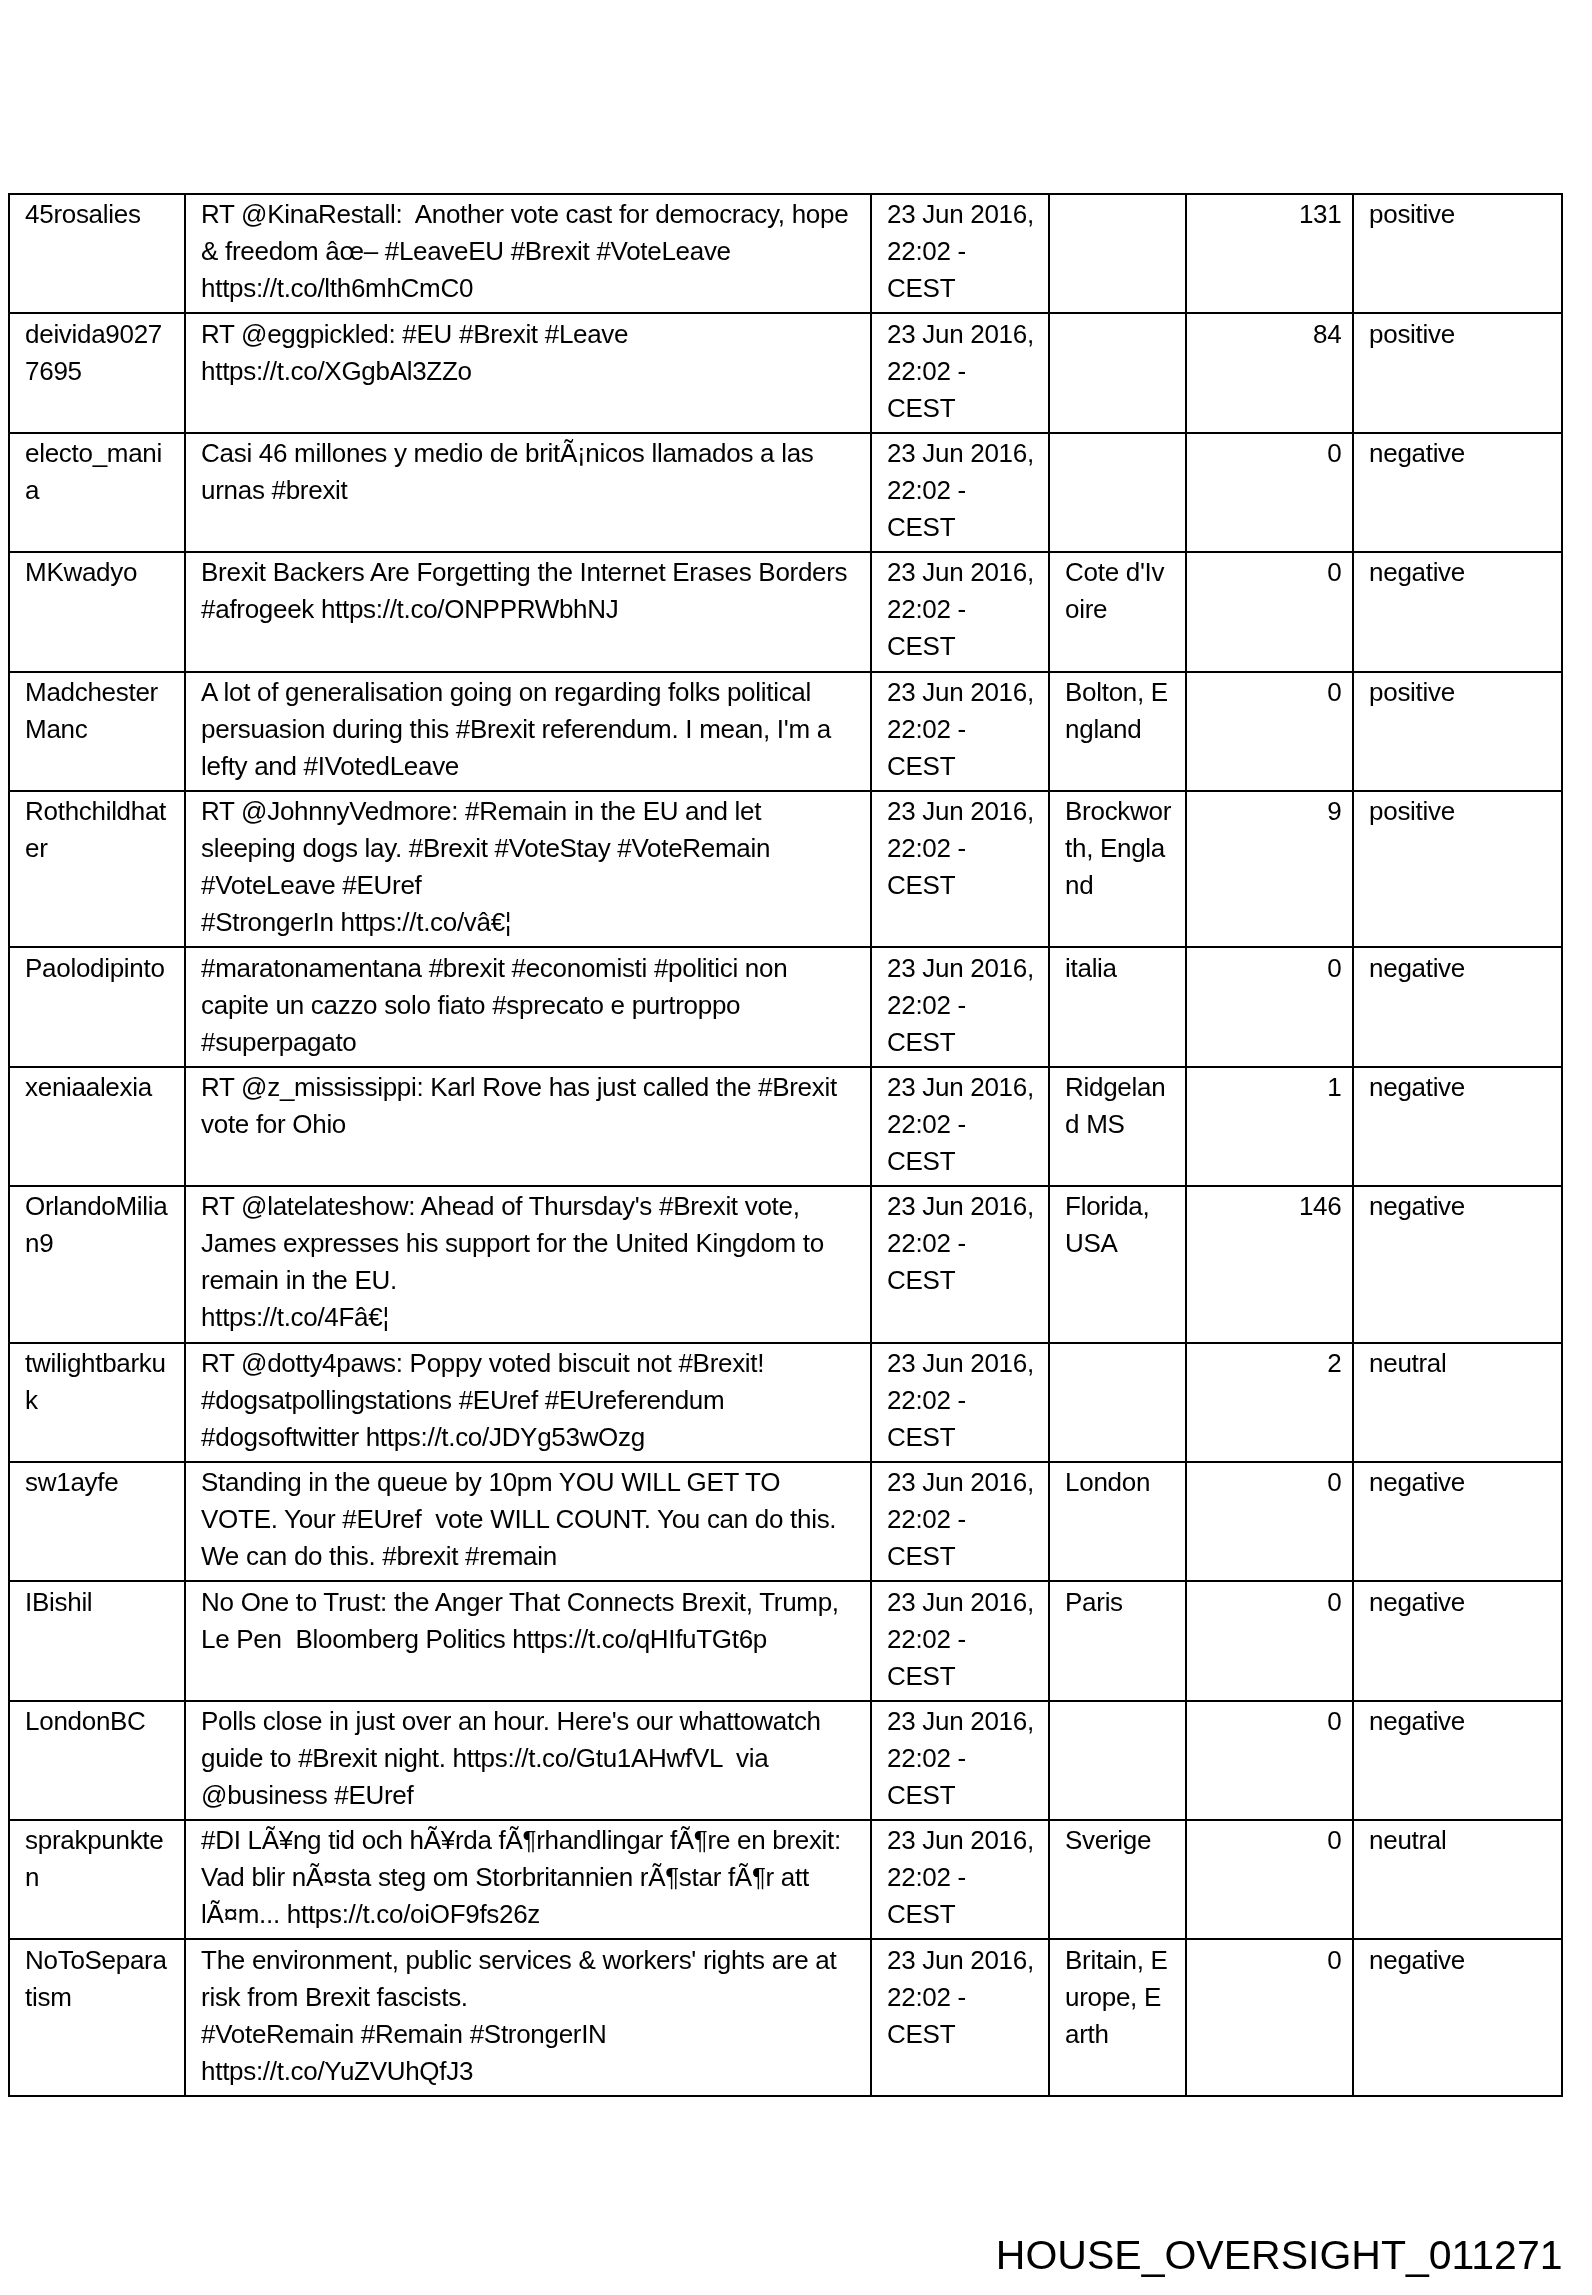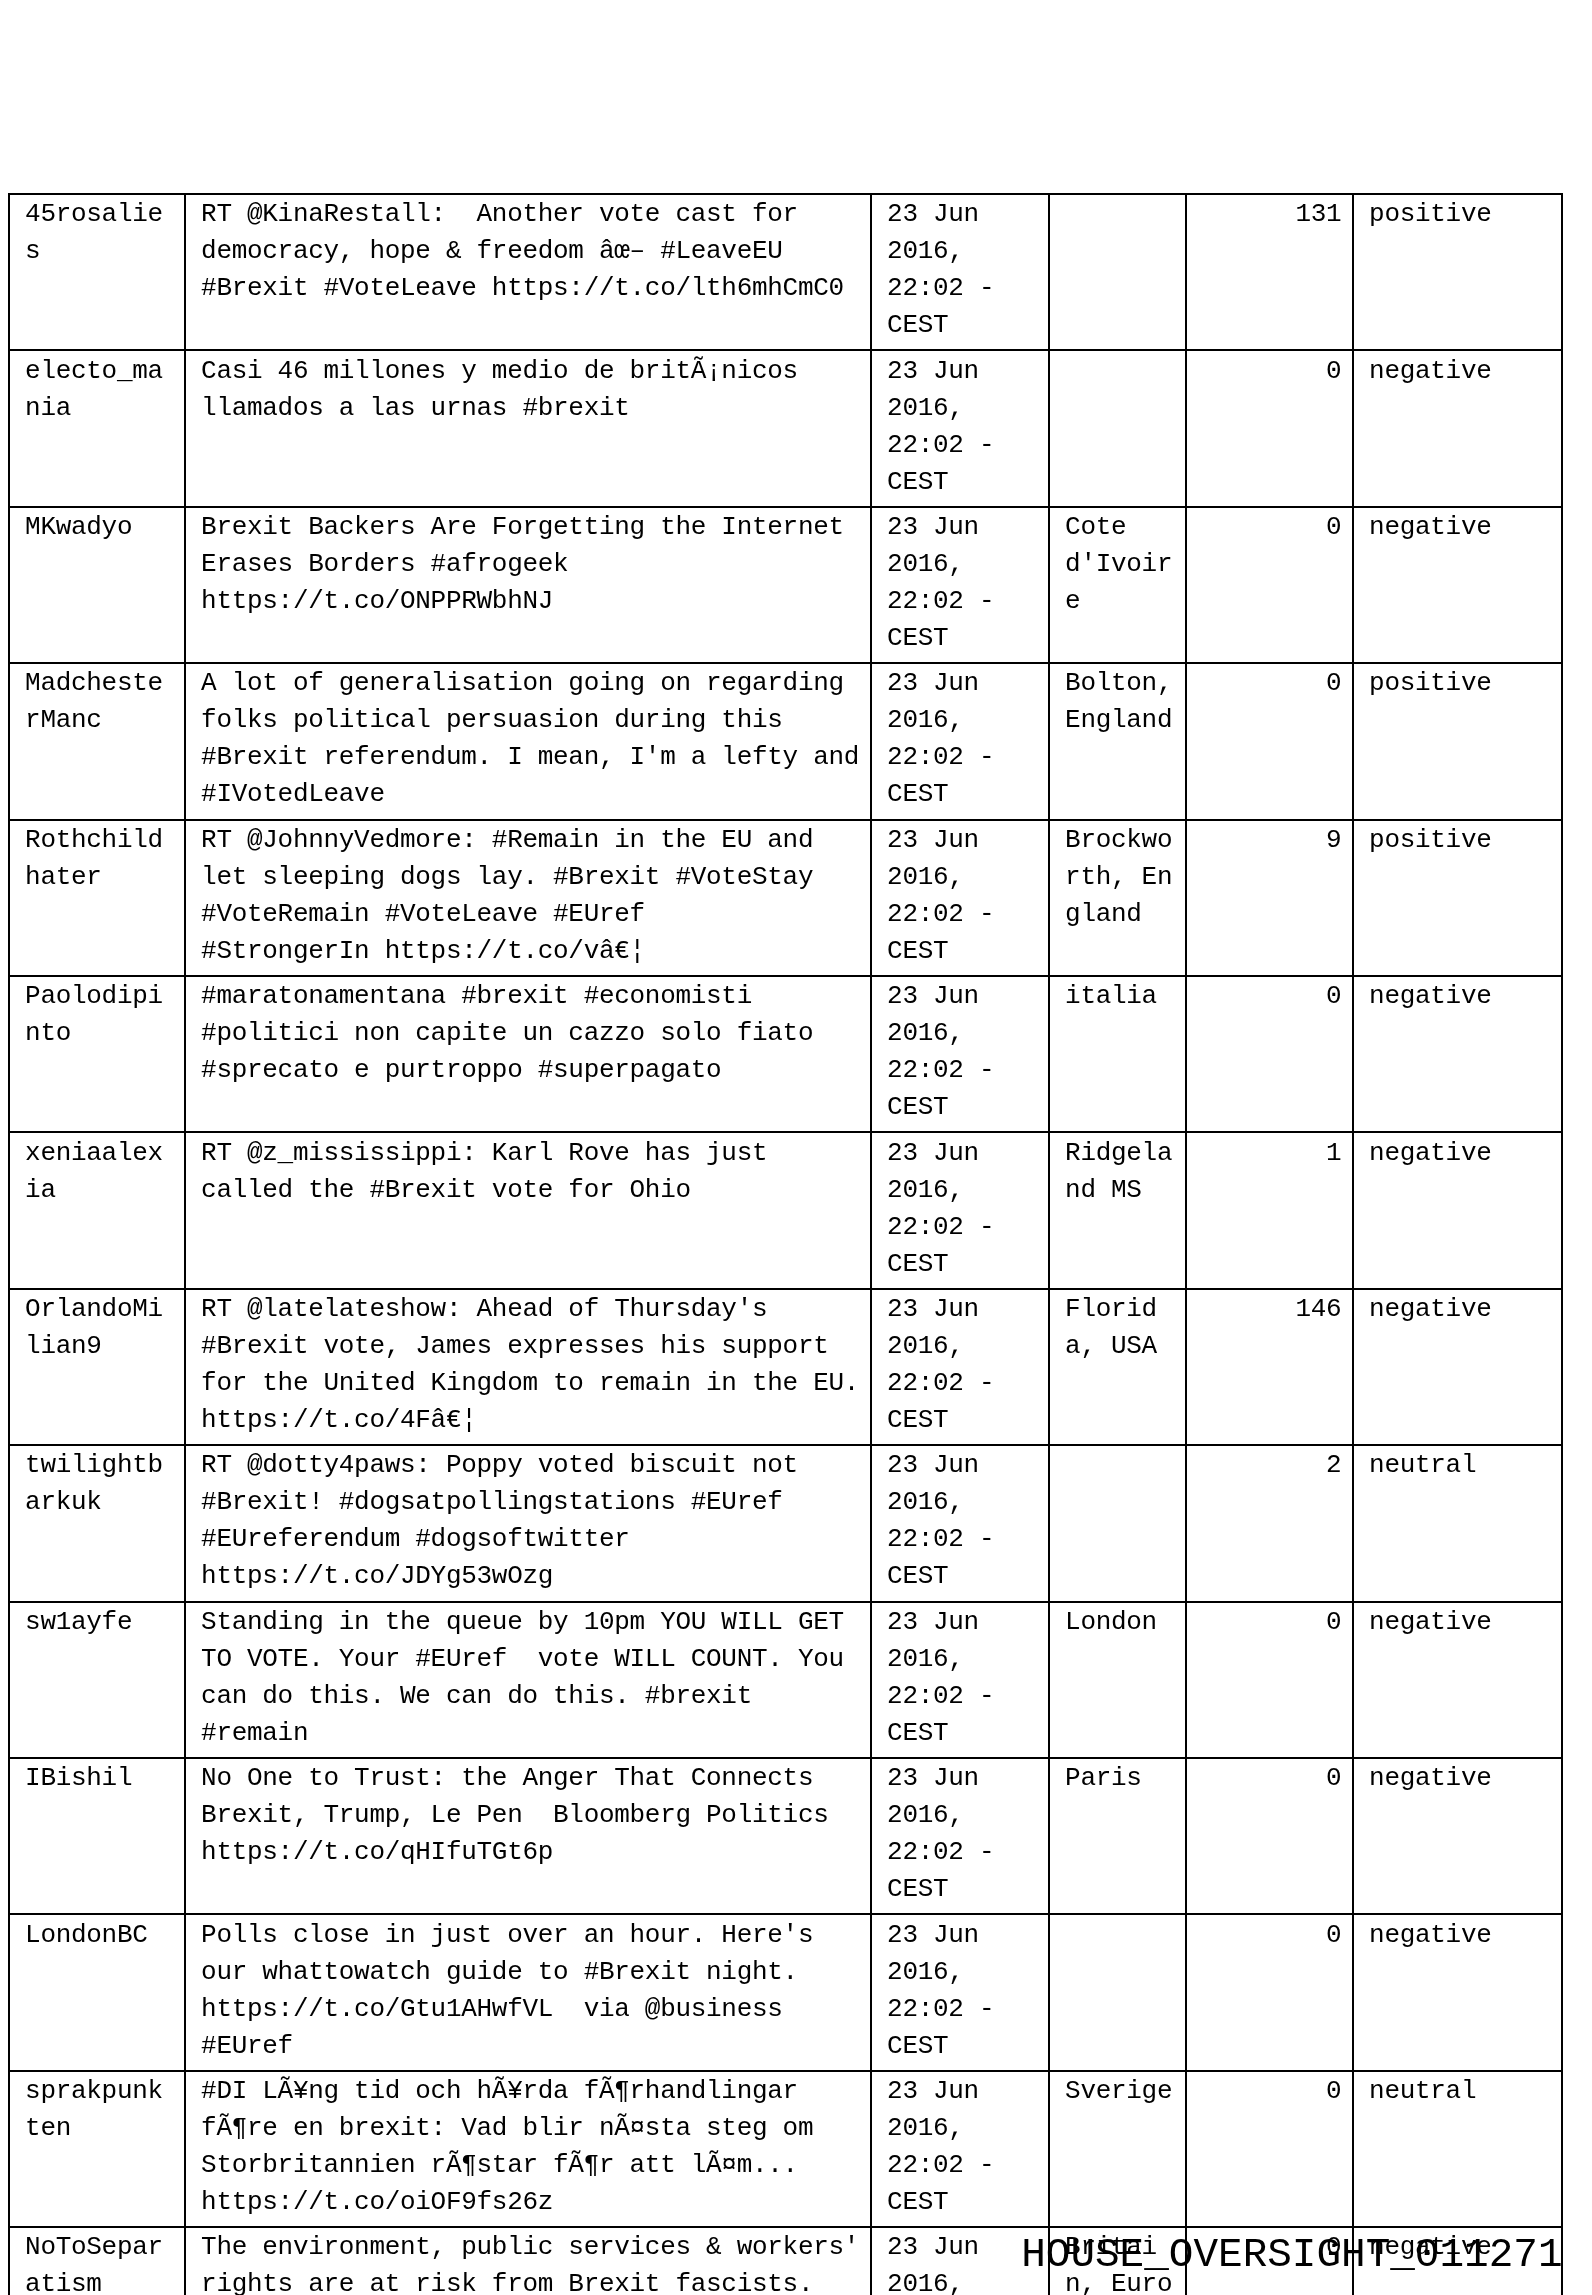--- a/index.html
+++ b/index.html
@@ -8,21 +8,20 @@
     background: #ffffff;
     font-family: "Liberation Sans", sans-serif;
     color: #000000;
   }
   .page {
     position: relative;
     width: 1592px;
     height: 2295px;
     background: #ffffff;
     overflow: hidden;
-    font-family: Liberation Mono, monospace;
   }
   table.tweets {
     position: absolute;
     left: 7.7px;
     top: 193px;
     width: 1554px;
     border-collapse: collapse;
     table-layout: fixed;
   }
   table.tweets td {
@@ -85,20 +84,28 @@
         <tr>
           <td class="c-user">45rosalies</td>
           <td class="c-text">RT @KinaRestall:  Another vote cast for democracy, hope &amp; freedom âœ– #LeaveEU #Brexit #VoteLeave https://t.co/lth6mhCmC0</td>
           <td class="c-date">23 Jun 2016, 22:02 - CEST</td>
           <td class="c-loc"></td>
           <td class="c-count">131</td>
           <td class="c-sent">positive</td>
         </tr>
 
 
+        <tr>
+          <td class="c-user">deivida90277695</td>
+          <td class="c-text">RT @eggpickled: #EU #Brexit #Leave https://t.co/XGgbAl3ZZo</td>
+          <td class="c-date">23 Jun 2016, 22:02 - CEST</td>
+          <td class="c-loc"></td>
+          <td class="c-count">84</td>
+          <td class="c-sent">positive</td>
+        </tr>
 
         <tr>
           <td class="c-user">electo_mania</td>
           <td class="c-text">Casi 46 millones y medio de britÃ¡nicos llamados a las urnas #brexit</td>
           <td class="c-date">23 Jun 2016, 22:02 - CEST</td>
           <td class="c-loc"></td>
           <td class="c-count">0</td>
           <td class="c-sent">negative</td>
         </tr>
 

